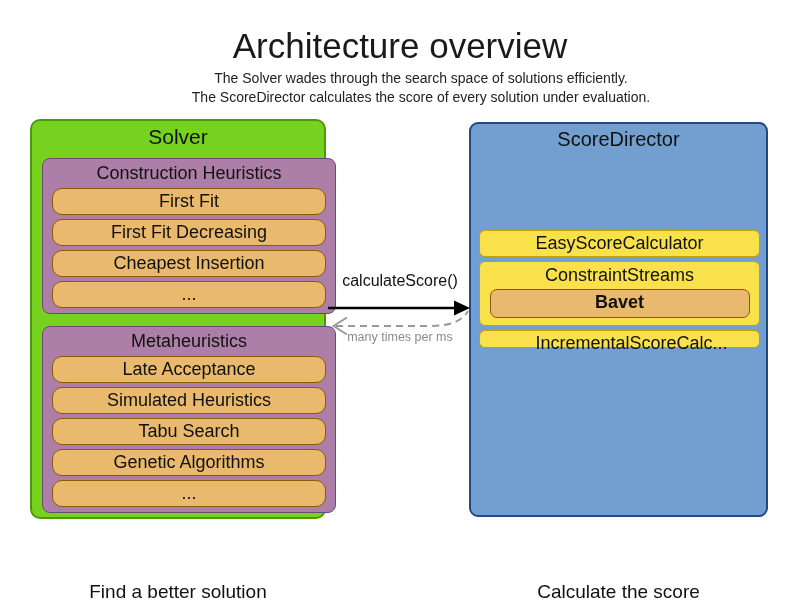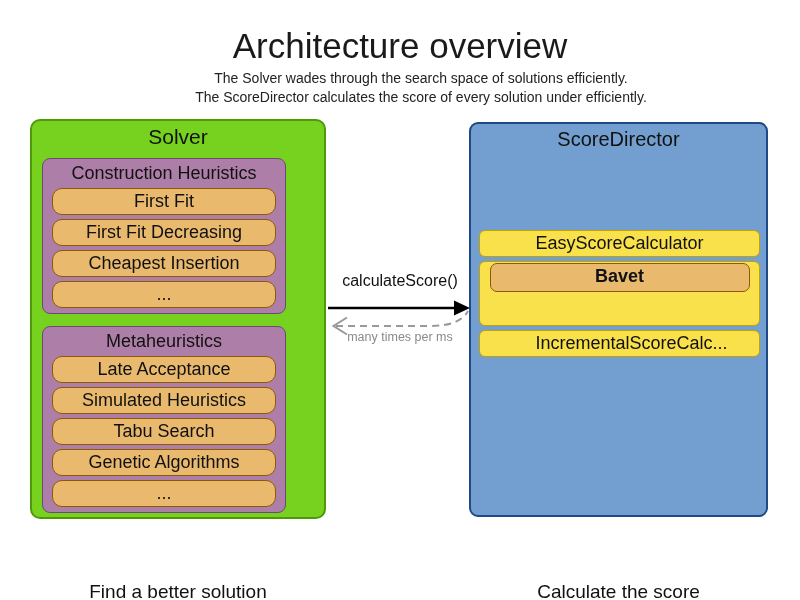--- a/index.html
+++ b/index.html
@@ -39,21 +39,21 @@
   }
   .box-title {
     width: 100%;
     text-align: center;
     font-size: 21px;
     line-height: 31px;
     color: #111;
   }
   .group-box {
     position: absolute;
-    left: 10px; width: 244px;
+    left: 10px; width: 294px;
     background: var(--group-fill, #ad7fa8);
     border: 1.5px solid var(--group-border, #6b4a74);
     border-radius: 8px;
   }
   .group-ch { top: 37px; height: 156px; }
   .group-mh { top: 205px; height: 187px; }
   .group-title {
     text-align: center;
     font-size: 18px;
     line-height: 29px;
@@ -85,21 +85,21 @@
     background: var(--calc-fill, #f8e14b);
     border: 1.5px solid var(--calc-border, #c4a000);
     border-radius: 6px;
     text-align: center;
     font-size: 18px;
     color: #111;
   }
   .calc-easy { top: 106px; height: 27px; line-height: 24px; }
   .calc-cs   { top: 137px; height: 65px; }
   .calc-cs .calc-title { line-height: 26px; font-size: 18px; }
-  .calc-incr { top: 206px; height: 27px; line-height: 24px; padding-left: 24px; }
+  .calc-incr { top: 206px; height: 18px; line-height: 24px; padding-left: 24px; }
   .bavet-box {
     margin: 1px auto 0 auto;
     width: 260px; height: 29px;
     background: var(--item-fill, #e9b96e);
     border: 1.5px solid var(--item-border, #8f5902);
     border-radius: 7px;
     text-align: center;
     font-size: 18px;
     line-height: 25px;
     font-weight: bold;
@@ -133,21 +133,21 @@
   .caption-left  { left: 30px;  top: 530px; width: 296px; }
   .caption-right { left: 469px; top: 530px; width: 299px; }
 </style>
 </head>
 <body>
 
 <div class="abs page-title">Architecture overview</div>
 
 <div class="abs subtitle">
   <div>The Solver wades through the search space of solutions efficiently.</div>
-  <div>The ScoreDirector calculates the score of every solution under efficiently.</div>
+  <div>The ScoreDirector calculates the score of every solution under evaluation.</div>
 </div>
 
 <div class="abs solver-box">
   <div class="box-title">Solver</div>
 
   <div class="group-box group-ch">
     <div class="group-title">Construction Heuristics</div>
     <div class="algo-item">First Fit</div>
     <div class="algo-item">First Fit Decreasing</div>
     <div class="algo-item">Cheapest Insertion</div>
@@ -163,20 +163,21 @@
     <div class="algo-item">...</div>
   </div>
 </div>
 
 <div class="abs director-box">
   <div class="box-title">ScoreDirector</div>
 
   <div class="calc-box calc-easy">EasyScoreCalculator</div>
 
   <div class="calc-box calc-cs">
+    <div class="calc-title">ConstraintStreams</div>
     <div class="bavet-box">Bavet</div>
   </div>
 
   <div class="calc-box calc-incr">IncrementalScoreCalc...</div>
 </div>
 
 <svg class="abs arrow-svg" viewBox="0 0 800 600" xmlns="http://www.w3.org/2000/svg">
   <g>
     <line x1="328" y1="308" x2="456" y2="308" stroke="#000000" stroke-width="2.5"></line>
     <polygon points="470,308 454,300.5 454,315.5" fill="#000000"></polygon>

